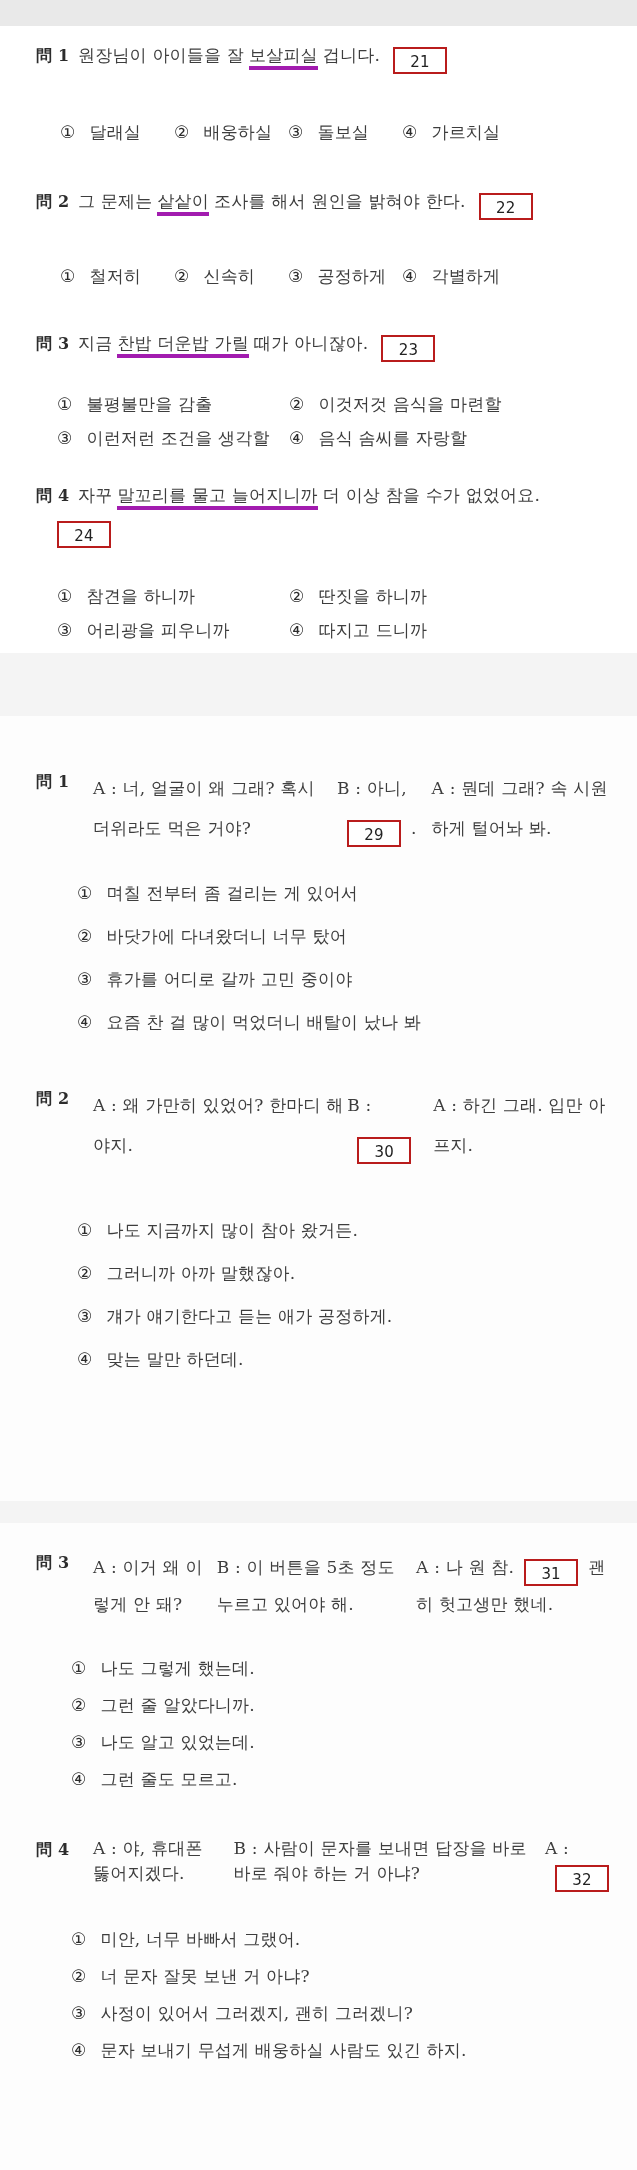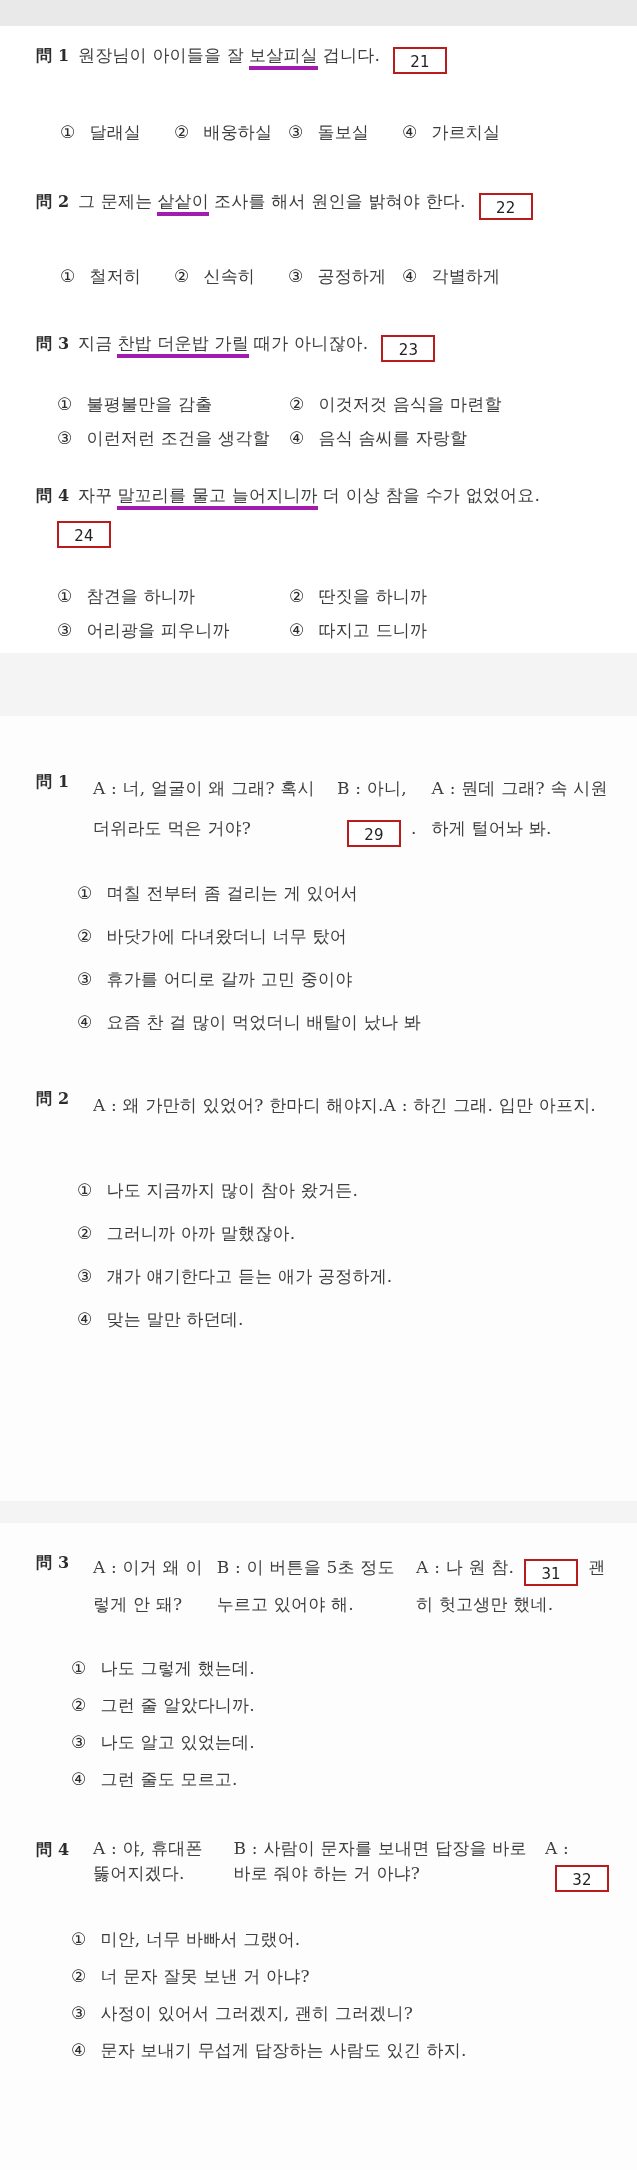--- a/index.html
+++ b/index.html
@@ -125,20 +125,21 @@
       <span class="opt"><span class="onum">①</span><span class="otx">며칠 전부터 좀 걸리는 게 있어서</span></span>
       <span class="opt"><span class="onum">②</span><span class="otx">바닷가에 다녀왔더니 너무 탔어</span></span>
       <span class="opt"><span class="onum">③</span><span class="otx">휴가를 어디로 갈까 고민 중이야</span></span>
       <span class="opt"><span class="onum">④</span><span class="otx">요즘 찬 걸 많이 먹었더니 배탈이 났나 봐</span></span>
     </div>
 
     <div class="q-row m2-q2">
       <span class="q-label w57">問 2</span>
       <div class="dlg dlg40">
         <div class="dlg-line">A : 왜 가만히 있었어? 한마디 해야지.</div>
+        <div class="dlg-line"><span>B :</span><span class="qbox inbox">30</span></div>
         <div class="dlg-line">A : 하긴 그래. 입만 아프지.</div>
       </div>
     </div>
     <div class="opts opts-stack m2-q2opts" style="margin-left:41px;">
       <span class="opt"><span class="onum">①</span><span class="otx">나도 지금까지 많이 참아 왔거든.</span></span>
       <span class="opt"><span class="onum">②</span><span class="otx">그러니까 아까 말했잖아.</span></span>
       <span class="opt"><span class="onum">③</span><span class="otx">걔가 얘기한다고 듣는 애가 공정하게.</span></span>
       <span class="opt"><span class="onum">④</span><span class="otx">맞는 말만 하던데.</span></span>
     </div>
   </section>
@@ -167,17 +168,17 @@
       <div class="dlg dlg36">
         <div class="dlg-line">A : 야, 휴대폰 뚫어지겠다.</div>
         <div class="dlg-line">B : 사람이 문자를 보내면 답장을 바로바로 줘야 하는 거 아냐?</div>
         <div class="dlg-line"><span>A :</span><span class="qbox inbox">32</span></div>
       </div>
     </div>
     <div class="opts opts-stack m3-q4opts" style="margin-left:35px;">
       <span class="opt" style="margin-bottom:11px;"><span class="onum">①</span><span class="otx">미안, 너무 바빠서 그랬어.</span></span>
       <span class="opt" style="margin-bottom:11px;"><span class="onum">②</span><span class="otx">너 문자 잘못 보낸 거 아냐?</span></span>
       <span class="opt" style="margin-bottom:11px;"><span class="onum">③</span><span class="otx">사정이 있어서 그러겠지, 괜히 그러겠니?</span></span>
-      <span class="opt" style="margin-bottom:0;"><span class="onum">④</span><span class="otx">문자 보내기 무섭게 답장하는 사람도 있긴 하지.</span></span>
+      <span class="opt" style="margin-bottom:0;"><span class="onum">④</span><span class="otx">문자 보내기 무섭게 배웅하실 사람도 있긴 하지.</span></span>
     </div>
   </section>
 
 </div>
 
 </body></html>

